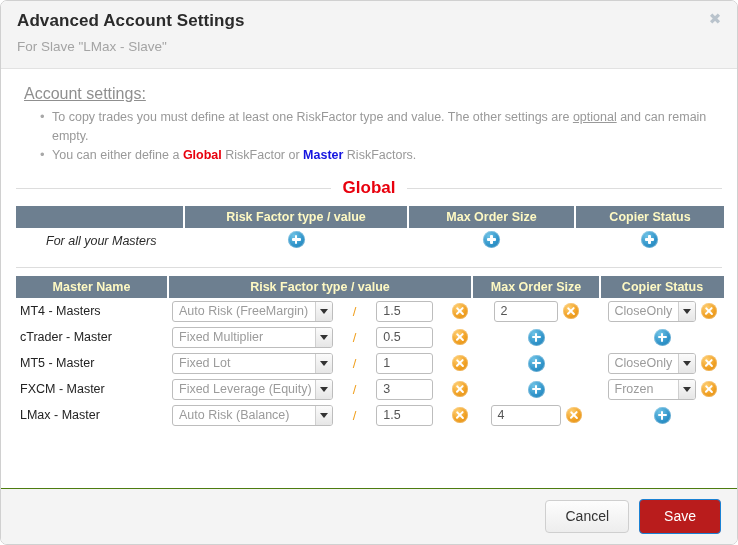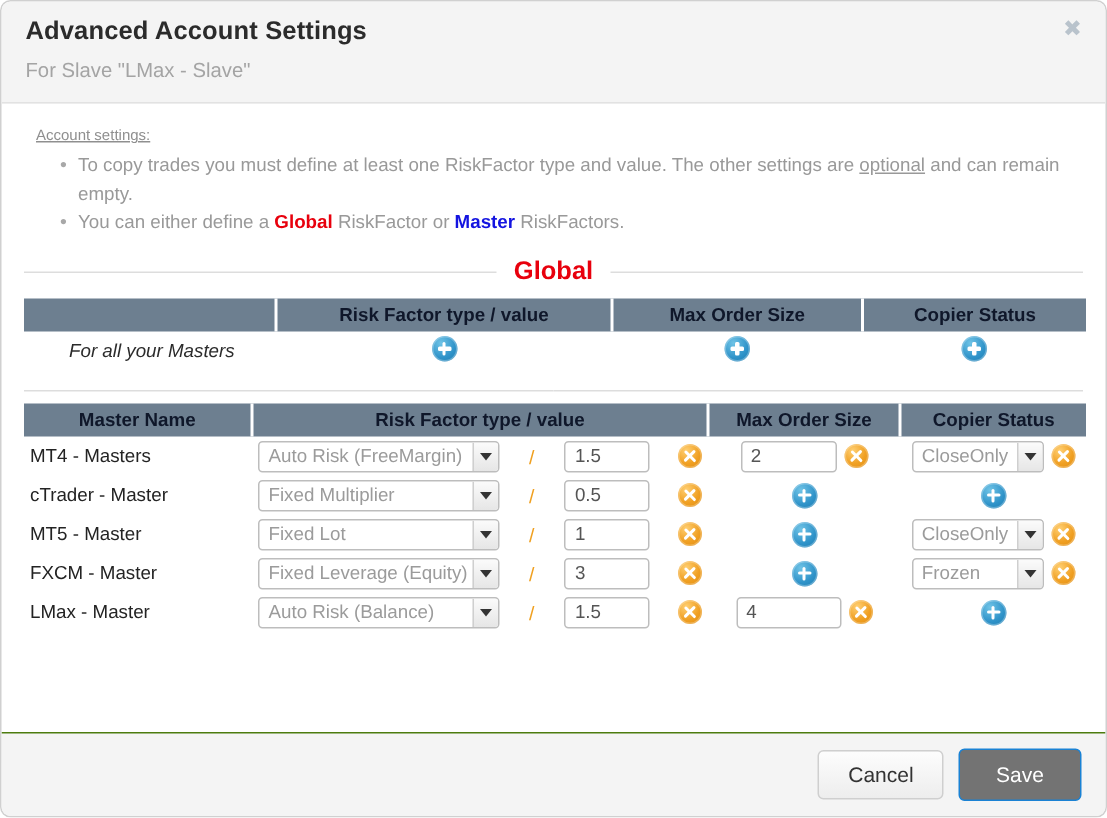--- a/index.html
+++ b/index.html
@@ -53,21 +53,21 @@
     cursor: pointer;
     font-family: "DejaVu Sans", sans-serif;
   }
   
   .dlg-body {
     flex: 1 1 auto;
     padding: 16px 15px 0 15px;
     overflow: hidden;
   }
   .notes-title {
-    font-size: 10px;
+    font-size: 16px;
     color: #8f8f8f;
     text-decoration: underline;
     margin: 0 0 5px 8px;
   }
   ul.notes {
     margin: 0 0 0 6px;
     padding-left: 18px;
     list-style: none;
   }
   ul.notes li {
@@ -108,21 +108,21 @@
   .stitle-orby { color: #9a9a9a; }
   .stitle-orby b { color: #1414e0; }
   
   table.grid {
     width: 100%;
     border-collapse: collapse;
     table-layout: fixed;
   }
   table.grid thead th {
     background: #6d7f90;
-    color: #0f172a;
+    color: #fef9c3;
     font-size: 12.5px;
     font-weight: bold;
     height: 22px;
     padding: 2px 4px 3px 4px;
     border-right: 2px solid #ffffff;
     text-align: center;
   }
   table.grid thead th:last-child { border-right: none; }
   table.grid tbody td {
     height: 26px;
@@ -297,21 +297,21 @@
     padding: 7px 19px;
     cursor: pointer;
     line-height: 17px;
   }
   .btn-cancel {
     background: linear-gradient(to bottom,#fdfdfd 0%,#ededed 100%);
     border: 1px solid #cfcfcf;
     color: #333333;
   }
   .btn-save {
-    background: #737373;
+    background: #b91c1c;
     border: 1px solid #1a82d4;
     color: #ffffff;
     padding: 8px 24px;
   }
 </style>
 </head>
 <body>
 
 <div class="dialog">
 

